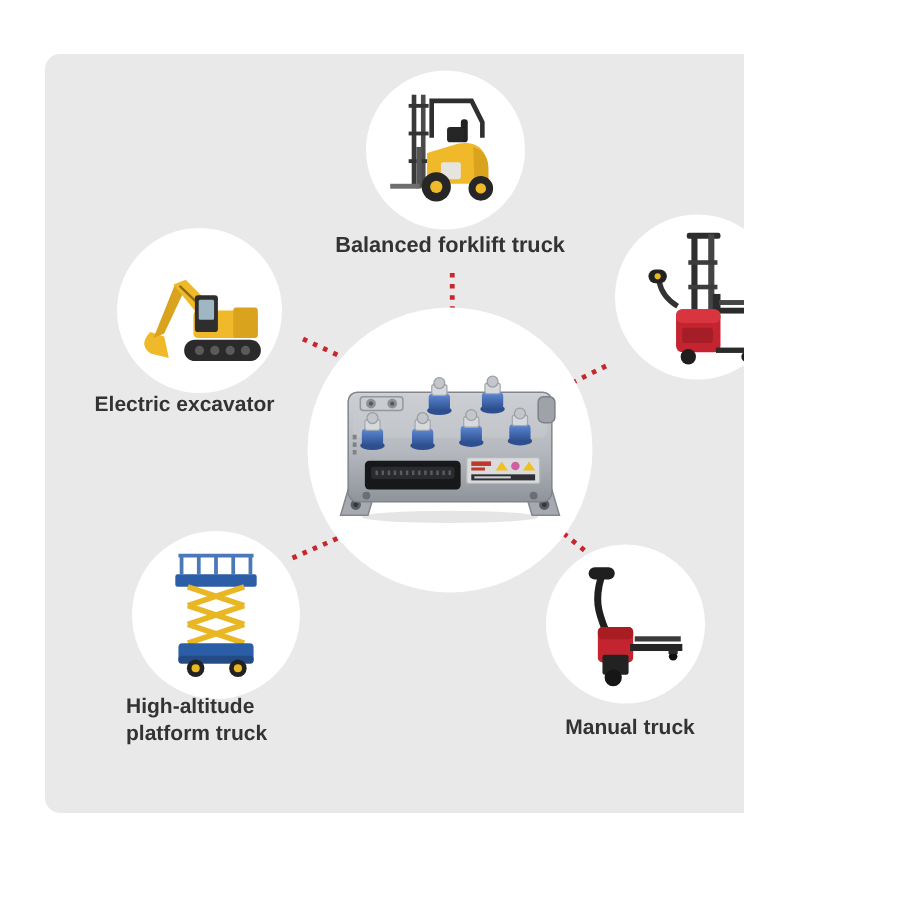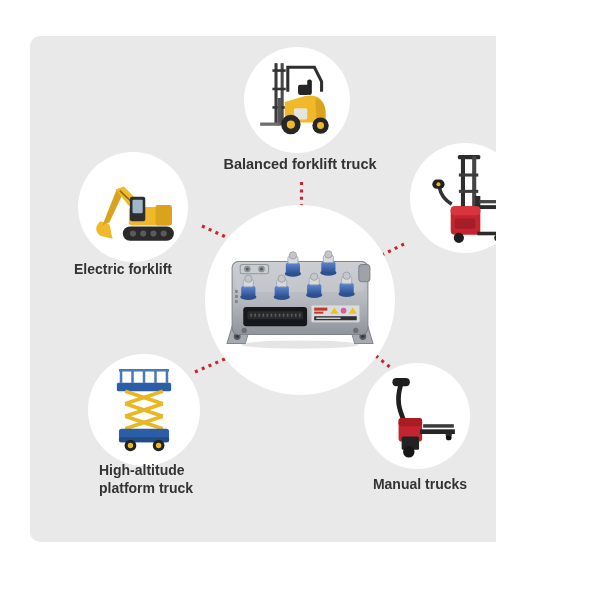--- a/index.html
+++ b/index.html
@@ -17,21 +17,21 @@
   .c-forklift{left:244px;top:47px;width:106px;height:106px;}
   .c-excavator{left:78px;top:152px;width:110px;height:110px;}
   .c-stacking{left:410px;top:143px;width:110px;height:110px;}
   .c-platform{left:88px;top:354px;width:112px;height:112px;}
   .c-manual{left:364px;top:363px;width:106px;height:106px;}
   .c-center{left:205px;top:205px;width:190px;height:190px;}
   .node-label{position:absolute;color:var(--label-text);font-size:14px;font-weight:bold;line-height:18px;}
   .lbl-forklift{left:150px;top:155px;width:300px;text-align:center;font-size:14.5px;}
   .lbl-excavator{left:23px;top:260px;width:200px;text-align:center;}
   .lbl-stacking{left:372px;top:257px;width:200px;text-align:center;}
-  .lbl-platform{left:99px;top:461px;width:160px;text-align:left;}
+  .lbl-platform{left:84px;top:461px;width:160px;text-align:left;}
   .lbl-manual{left:320px;top:475px;width:200px;text-align:center;}
   .overlay{position:absolute;left:0;top:0;width:600px;height:600px;pointer-events:none;}
   .dotline{stroke:var(--connector-red);stroke-width:3.2;stroke-dasharray:3 4.4;stroke-linecap:butt;}
 </style>
 </head>
 <body>
 
 <div class="stage">
   <div class="panel"></div>
 
@@ -76,21 +76,21 @@
       <rect x="66" y="38" width="16" height="20" rx="2" fill="#d9a31e"></rect>
       <rect x="41" y="30" width="15" height="24" rx="2" fill="#2e2e2e"></rect>
       <rect x="43.5" y="33" width="10" height="13" rx="1" fill="#9fb6c4"></rect>
       <rect x="34" y="59" width="50" height="14" rx="7" fill="#2a2a2a"></rect>
       <circle cx="44" cy="66" r="3" fill="#5a5a5a"></circle>
       <circle cx="54" cy="66" r="3" fill="#5a5a5a"></circle>
       <circle cx="64" cy="66" r="3" fill="#5a5a5a"></circle>
       <circle cx="74" cy="66" r="3" fill="#5a5a5a"></circle>
     </svg>
   </div>
-  <div class="node-label lbl-excavator">Electric forklift</div>
+  <div class="node-label lbl-excavator">Electric excavator</div>
 
   <div class="node-circle c-stacking">
     <svg width="82" height="94" viewBox="0 0 80 92">
       <rect x="33" y="4" width="22" height="4" rx="1.5" fill="#2c2c2c"></rect>
       <rect x="36" y="5" width="4" height="62" fill="#2e2e2e"></rect>
       <rect x="47" y="5" width="4" height="62" fill="#444"></rect>
       <rect x="34" y="22" width="19" height="3" fill="#3c3c3c"></rect>
       <rect x="34" y="38" width="19" height="3" fill="#3c3c3c"></rect>
       <rect x="50" y="44" width="5" height="12" fill="#2b2b2b"></rect>
       <rect x="54" y="48" width="22" height="3.2" fill="#454545"></rect>
@@ -146,21 +146,21 @@
       <rect x="24" y="44" width="23" height="23" rx="3" fill="var(--machine-red)"></rect>
       <rect x="24" y="44" width="23" height="8" rx="3" fill="#a91d22"></rect>
       <rect x="27" y="62" width="17" height="13" rx="1.5" fill="#222"></rect>
       <rect x="48" y="50" width="30" height="3.4" fill="#3a3a3a"></rect>
       <rect x="45" y="55" width="34" height="4.6" fill="#252525"></rect>
       <circle cx="73" cy="63" r="2.8" fill="#111"></circle>
       <rect x="70" y="59" width="6" height="2.5" fill="#2b2b2b"></rect>
       <circle cx="34" cy="77" r="5.6" fill="#161616"></circle>
     </svg>
   </div>
-  <div class="node-label lbl-manual">Manual trucks</div>
+  <div class="node-label lbl-manual">Manual truck</div>
 
   <div class="node-circle c-center">
     <svg width="152" height="102" viewBox="0 0 150 100">
       <defs>
         <linearGradient id="bodyGrad" x1="0" y1="0" x2="0" y2="1">
           <stop offset="0" stop-color="#ced1d5"></stop>
           <stop offset="0.55" stop-color="#b4b8be"></stop>
           <stop offset="1" stop-color="#8f939a"></stop>
         </linearGradient>
         <linearGradient id="termGrad" x1="0" y1="0" x2="0" y2="1">

